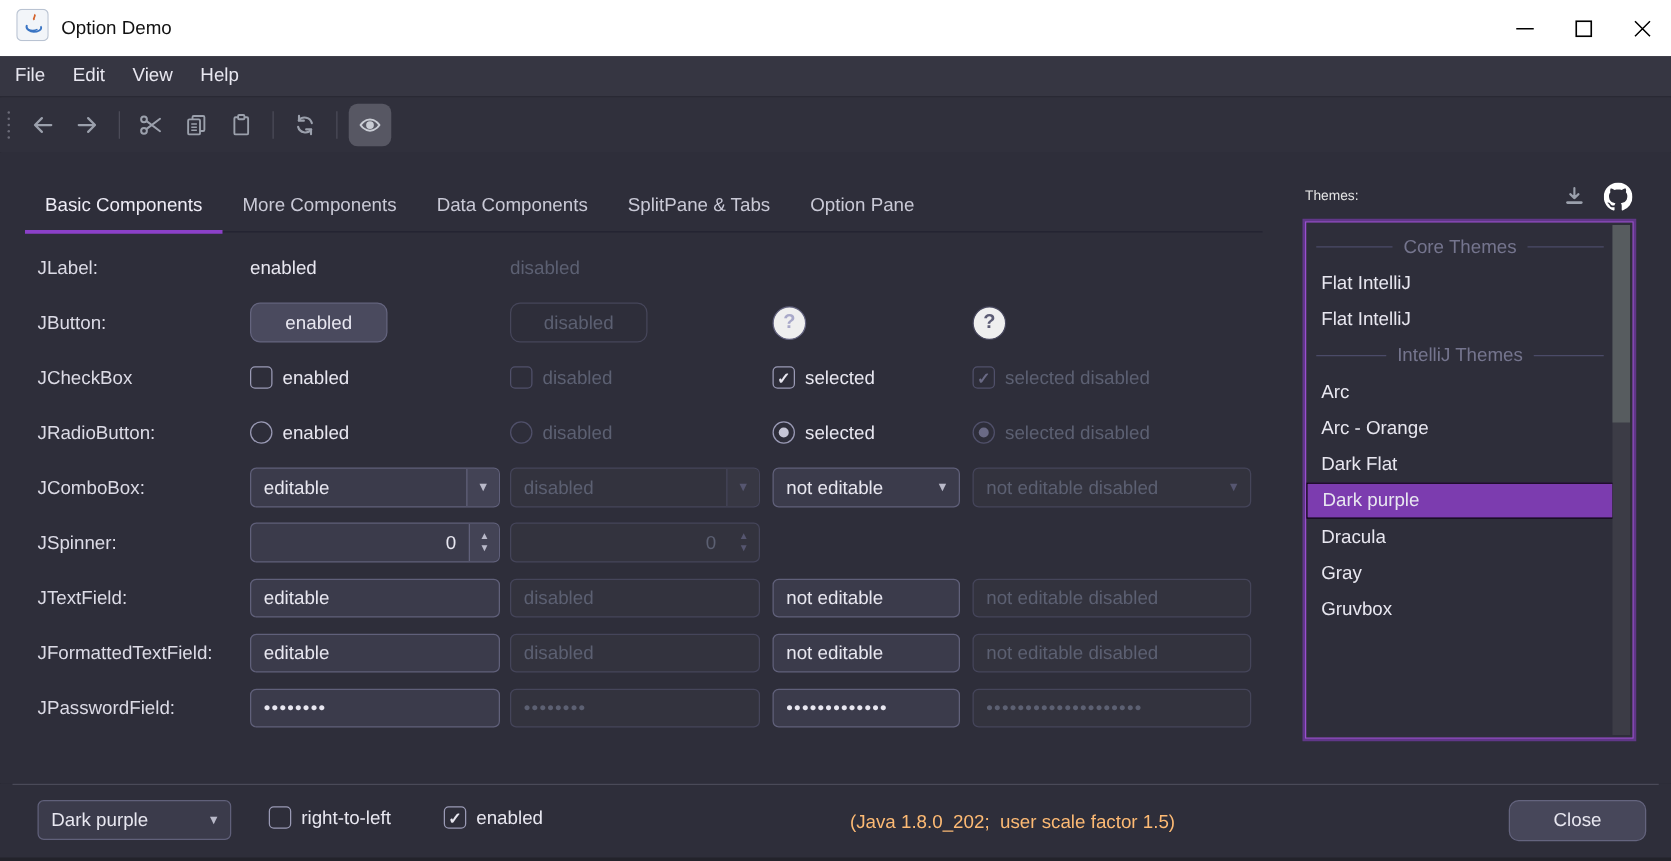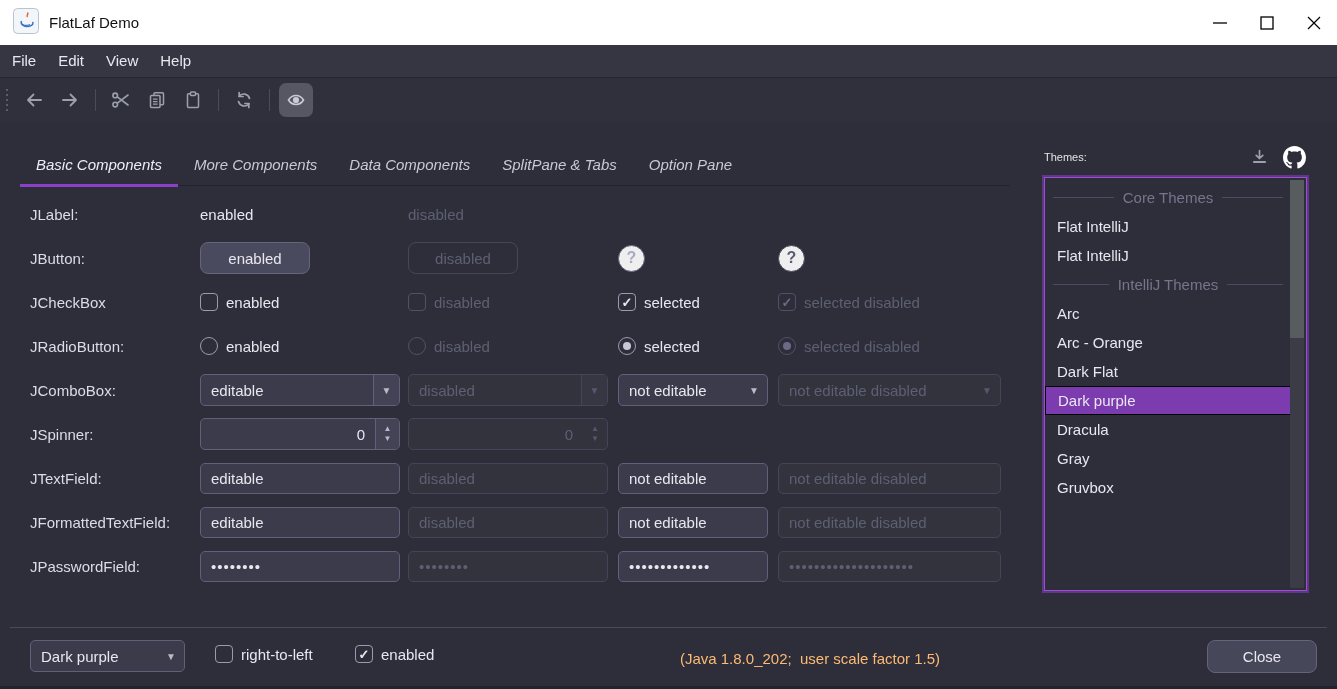--- a/index.html
+++ b/index.html
@@ -24,21 +24,21 @@
   .grip { display:flex; flex-direction:column; gap:3px; margin:0 8px 0 1px; }
   .grip i { width:2px; height:2px; border-radius:50%; background:#6b6b78; }
   .tbtn { width:30px; height:30px; display:flex; align-items:center; justify-content:center; margin:0 3px; }
   .tbtn.toggled { background:#575763; border-radius:7px; width:34px; height:34px; margin-left:2px; }
   .tsep { width:1px; height:22px; background:#4b4b58; margin:0 7px; }
 
   
   .content { position:relative; height:505px; background:#2e2e3a; }
 
   .tabstrip { position:absolute; left:20px; top:21px; width:990px; height:43px; display:flex;
-              border-bottom:1px solid #222230;font-style:italic; }
+              border-bottom:1px solid #222230; }
   .tab { padding:0 16px; font-size:15px; color:#c9c9d6; display:flex; align-items:center; position:relative; }
   .tab.selected { color:#eeecf6; }
   .tab.selected::after { content:""; position:absolute; left:0; right:0; bottom:-2px; height:3px; background:#8b40c8; }
 
   .rows { position:absolute; left:30px; top:70px; }
   .row { height:44px; display:flex; align-items:center; }
   .rlabel { width:170px; font-size:15px; color:#dcdbe6; }
   .cell { display:flex; align-items:center; }
   .c1 { width:200px; } .c2 { width:200px; margin-left:8px; }
   .c3 { width:150px; margin-left:10px; } .c4 { width:223px; margin-left:10px; }
@@ -126,21 +126,21 @@
 
   <div class="titlebar">
     <span>
       <svg width="26" height="26" viewBox="0 0 26 26">
         <rect x="0.5" y="0.5" width="25" height="25" rx="4" fill="#f2f5f9" stroke="#b9c3d2"></rect>
         <path d="M14.5 4.5c1.8 1.6-1.8 2.6 0 4.4" stroke="#d4622a" stroke-width="1.4" fill="none"></path>
         <path d="M8.5 13c-1.5 3.5 3 5.5 5.5 5.5s7.5-1.5 5.5-4.5" stroke="#3a75c4" stroke-width="1.5" fill="none"></path>
         <path d="M9.5 16.5c2 1 5.5 1 7.5 0" stroke="#3a75c4" stroke-width="1.2" fill="none"></path>
       </svg>
     </span>
-    <span class="app-title">FlatLaf Demo</span>
+    <span class="app-title">Option Demo</span>
     <div class="win-controls">
       <div class="win-btn">
         <svg width="18" height="18">
             <line x1="2" y1="9" x2="16" y2="9" stroke="#000" stroke-width="1.3"></line>
           </svg>
       </div>
       <div class="win-btn">
         <svg width="18" height="18">
             <rect x="3" y="3" width="12" height="12" fill="none" stroke="#000" stroke-width="1.3"></rect>
           </svg>

